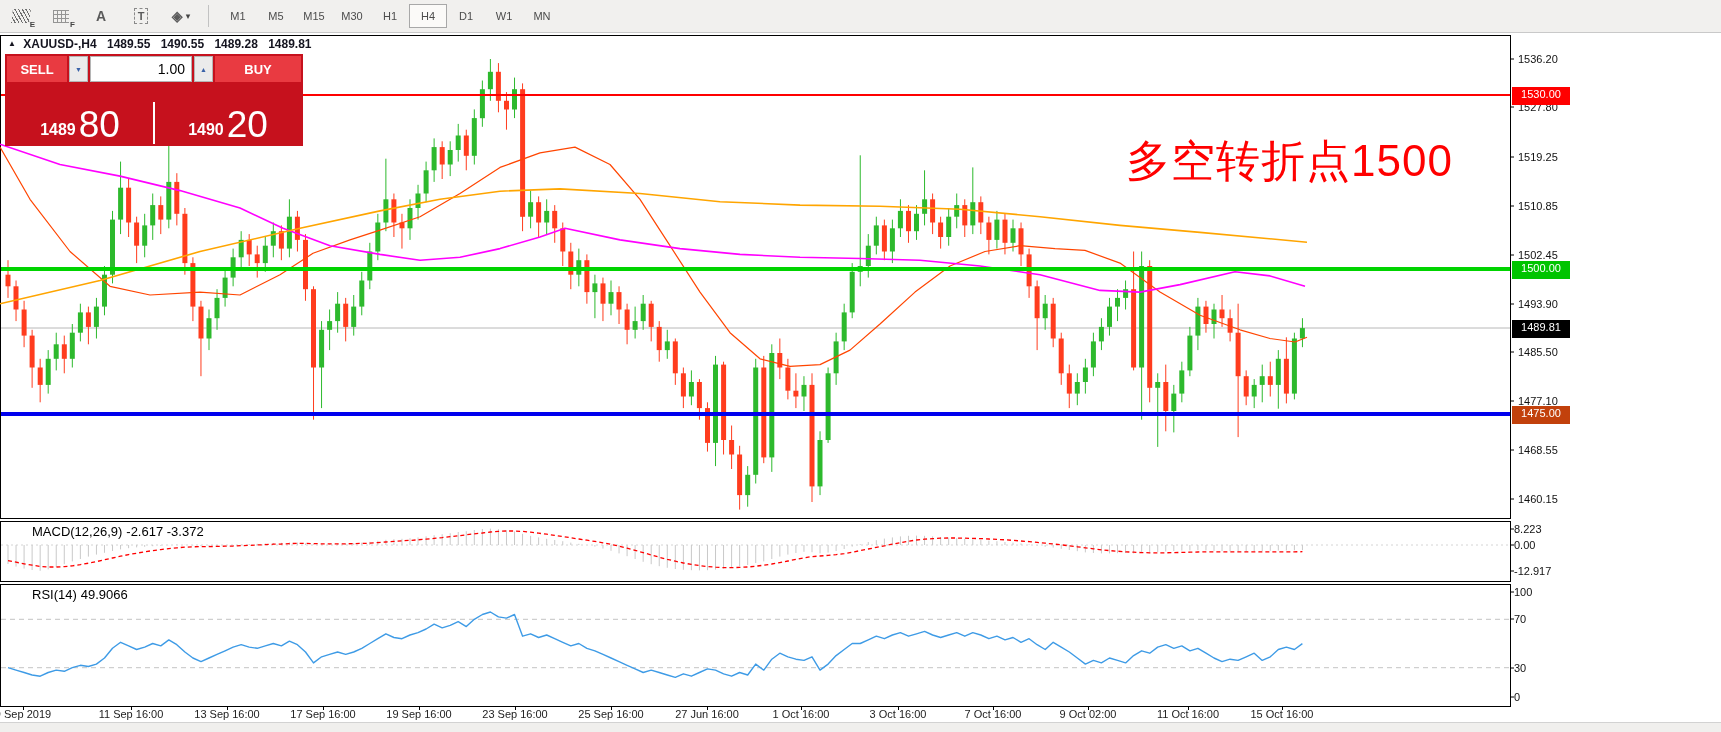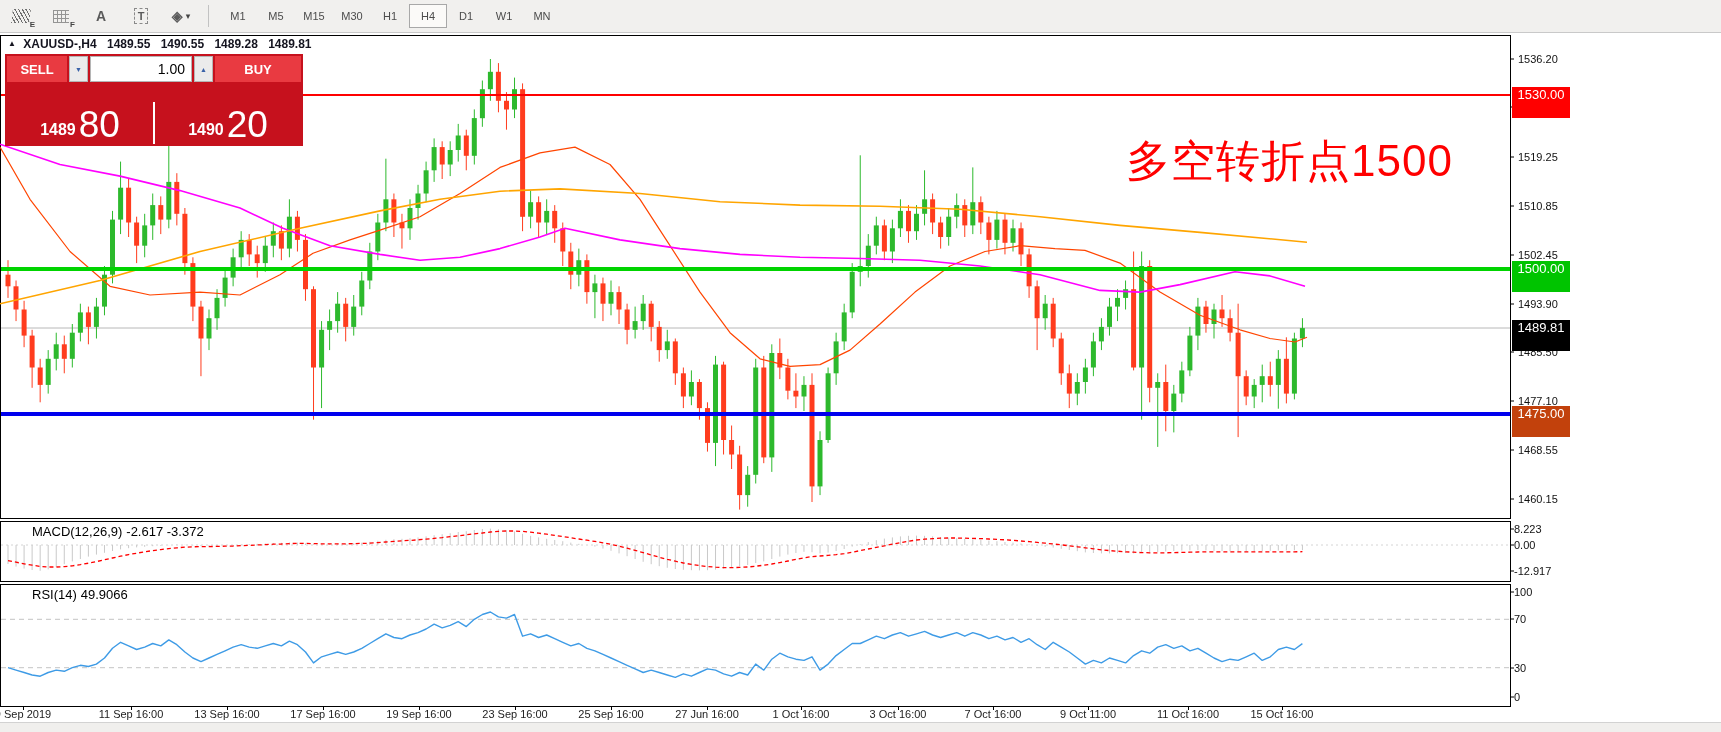--- a/index.html
+++ b/index.html
@@ -19,21 +19,21 @@
   .caret{font-size:9px;margin-left:3px;color:#444;}
   .tf-sep{width:1px;height:22px;background:#c2c2c2;margin:0 10px 0 14px;}
   .tfs{display:flex;align-items:center;}
   .tf-btn{min-width:24px;padding:0 6px;height:22px;display:flex;align-items:center;justify-content:center;
           font-size:11px;color:#4c4c4c;cursor:pointer;border:1px solid transparent;}
   .tf-btn.active{background:#fbfaf8;border:1px solid #a8a8a8;}
   #cv{position:absolute;left:0;top:0;z-index:1;}
   #overlay{position:absolute;left:0;top:0;width:1721px;height:732px;z-index:2;pointer-events:none;}
   .pt{position:absolute;font-size:11px;color:#111;height:14px;line-height:14px;white-space:nowrap;}
   .tl{position:absolute;font-size:11px;color:#222;width:96px;text-align:center;white-space:nowrap;}
-  .badge{position:absolute;left:1512px;width:58px;height:31px;line-height:15px;font-size:13px;
+  .badge{position:absolute;left:1512px;width:58px;height:18px;line-height:15px;font-size:11px;
          color:#fff;text-align:center;z-index:3;}
   .sym-hdr{position:absolute;left:8px;top:37px;z-index:3;font-size:12px;font-weight:bold;color:#14141f;white-space:nowrap;}
   .sym-hdr .collapse{font-size:8px;vertical-align:2px;margin-right:4px;}
   .sym-hdr span.q{margin-left:7px;font-weight:bold;}
   .trade-panel{position:absolute;left:5px;top:54px;width:298px;z-index:4;background:#c6111d;
                padding:2px;box-sizing:border-box;}
   .tp-row1{display:flex;height:26px;gap:2px;}
   .sell-btn,.buy-btn{background:#e93a41;color:#fff;border:none;font-family:inherit;
                      font-size:13px;font-weight:bold;cursor:pointer;}
   .sell-btn{width:60px;}
@@ -648,21 +648,21 @@
     <div class="tl" style="left: 83px; top: 708px;">11 Sep 16:00</div>
     <div class="tl" style="left: 179px; top: 708px;">13 Sep 16:00</div>
     <div class="tl" style="left: 275px; top: 708px;">17 Sep 16:00</div>
     <div class="tl" style="left: 371px; top: 708px;">19 Sep 16:00</div>
     <div class="tl" style="left: 467px; top: 708px;">23 Sep 16:00</div>
     <div class="tl" style="left: 563px; top: 708px;">25 Sep 16:00</div>
     <div class="tl" style="left: 659px; top: 708px;">27 Jun 16:00</div>
     <div class="tl" style="left: 753px; top: 708px;">1 Oct 16:00</div>
     <div class="tl" style="left: 850px; top: 708px;">3 Oct 16:00</div>
     <div class="tl" style="left: 945px; top: 708px;">7 Oct 16:00</div>
-    <div class="tl" style="left: 1040px; top: 708px;">9 Oct 11:00</div>
+    <div class="tl" style="left: 1040px; top: 708px;">9 Oct 02:00</div>
     <div class="tl" style="left: 1140px; top: 708px;">11 Oct 16:00</div>
     <div class="tl" style="left: 1234px; top: 708px;">15 Oct 16:00</div>
     <div class="badge" style="left: 1512px; top: 86.9527px; background: rgb(255, 0, 0);">1530.00</div>
     <div class="badge" style="left: 1512px; top: 260.917px; background: rgb(0, 196, 0);">1500.00</div>
     <div class="badge" style="left: 1512px; top: 320.007px; background: rgb(0, 0, 0);">1489.81</div>
     <div class="badge" style="left: 1512px; top: 405.888px; background: #c2410c;">1475.00</div>
   </div>
 
 <div class="sym-hdr">
   <span class="collapse">▲</span>

